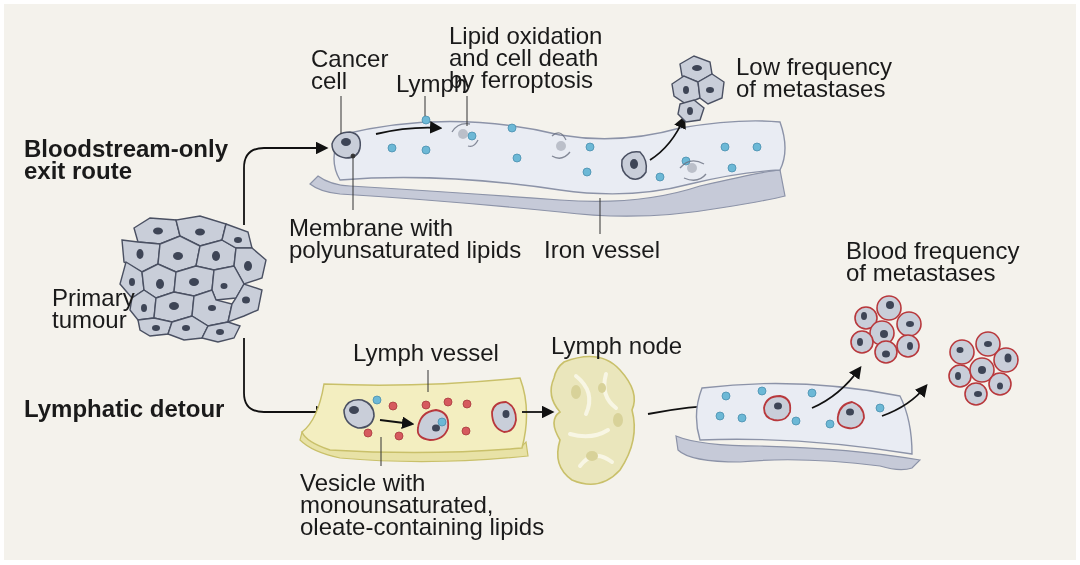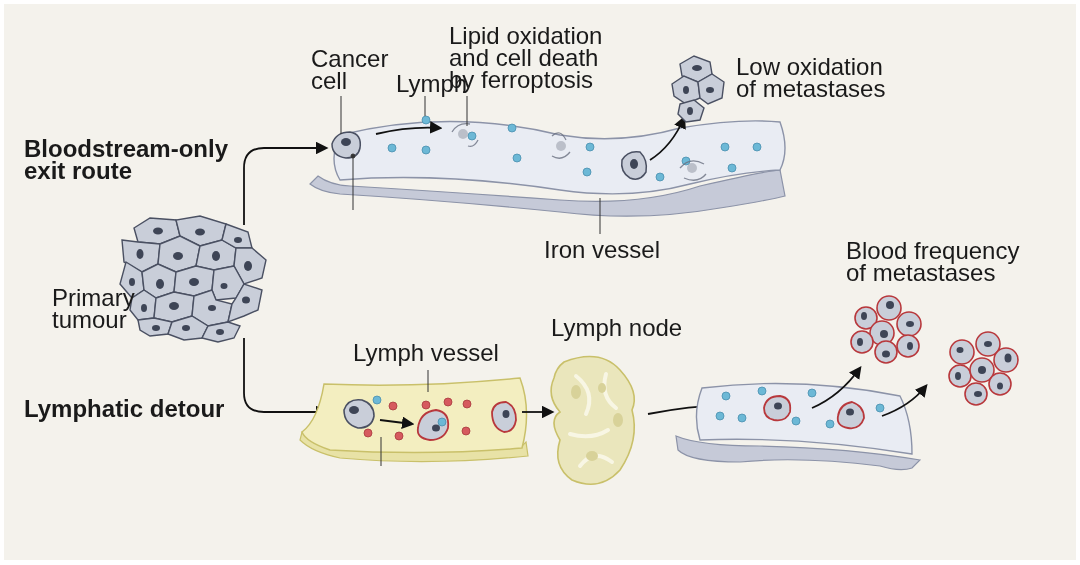--- a/index.html
+++ b/index.html
@@ -247,22 +247,27 @@
 <div class="lbl bold" style="left:20px;top:134px;">Bloodstream-only
 exit route</div>
 <div class="lbl" style="left:48px;top:283px;">Primary
 tumour</div>
 <div class="lbl" style="left:307px;top:44px;">Cancer
 cell</div>
 <div class="lbl" style="left:392px;top:69px;">Lymph</div>
 <div class="lbl" style="left:445px;top:21px;">Lipid oxidation
 and cell death
 by ferroptosis</div>
-<div class="lbl" style="left:732px;top:52px;">Low oxidation
+<div class="lbl" style="left:732px;top:52px;">Low frequency
 of metastases</div>
+<div class="lbl" style="left:285px;top:213px;">Membrane with
+polyunsaturated lipids</div>
 <div class="lbl" style="left:540px;top:235px;">Iron vessel</div>
 <div class="lbl" style="left:842px;top:236px;">Blood frequency
 of metastases</div>
 <div class="lbl" style="left:349px;top:338px;">Lymph vessel</div>
-<div class="lbl" style="left:547px;top:313px;">Lymph node</div>
+<div class="lbl" style="left:547px;top:331px;">Lymph node</div>
+<div class="lbl" style="left:296px;top:468px;">Vesicle with
+monounsaturated,
+oleate-containing lipids</div>
 
 </div>
 </div>
 
 </body></html>

